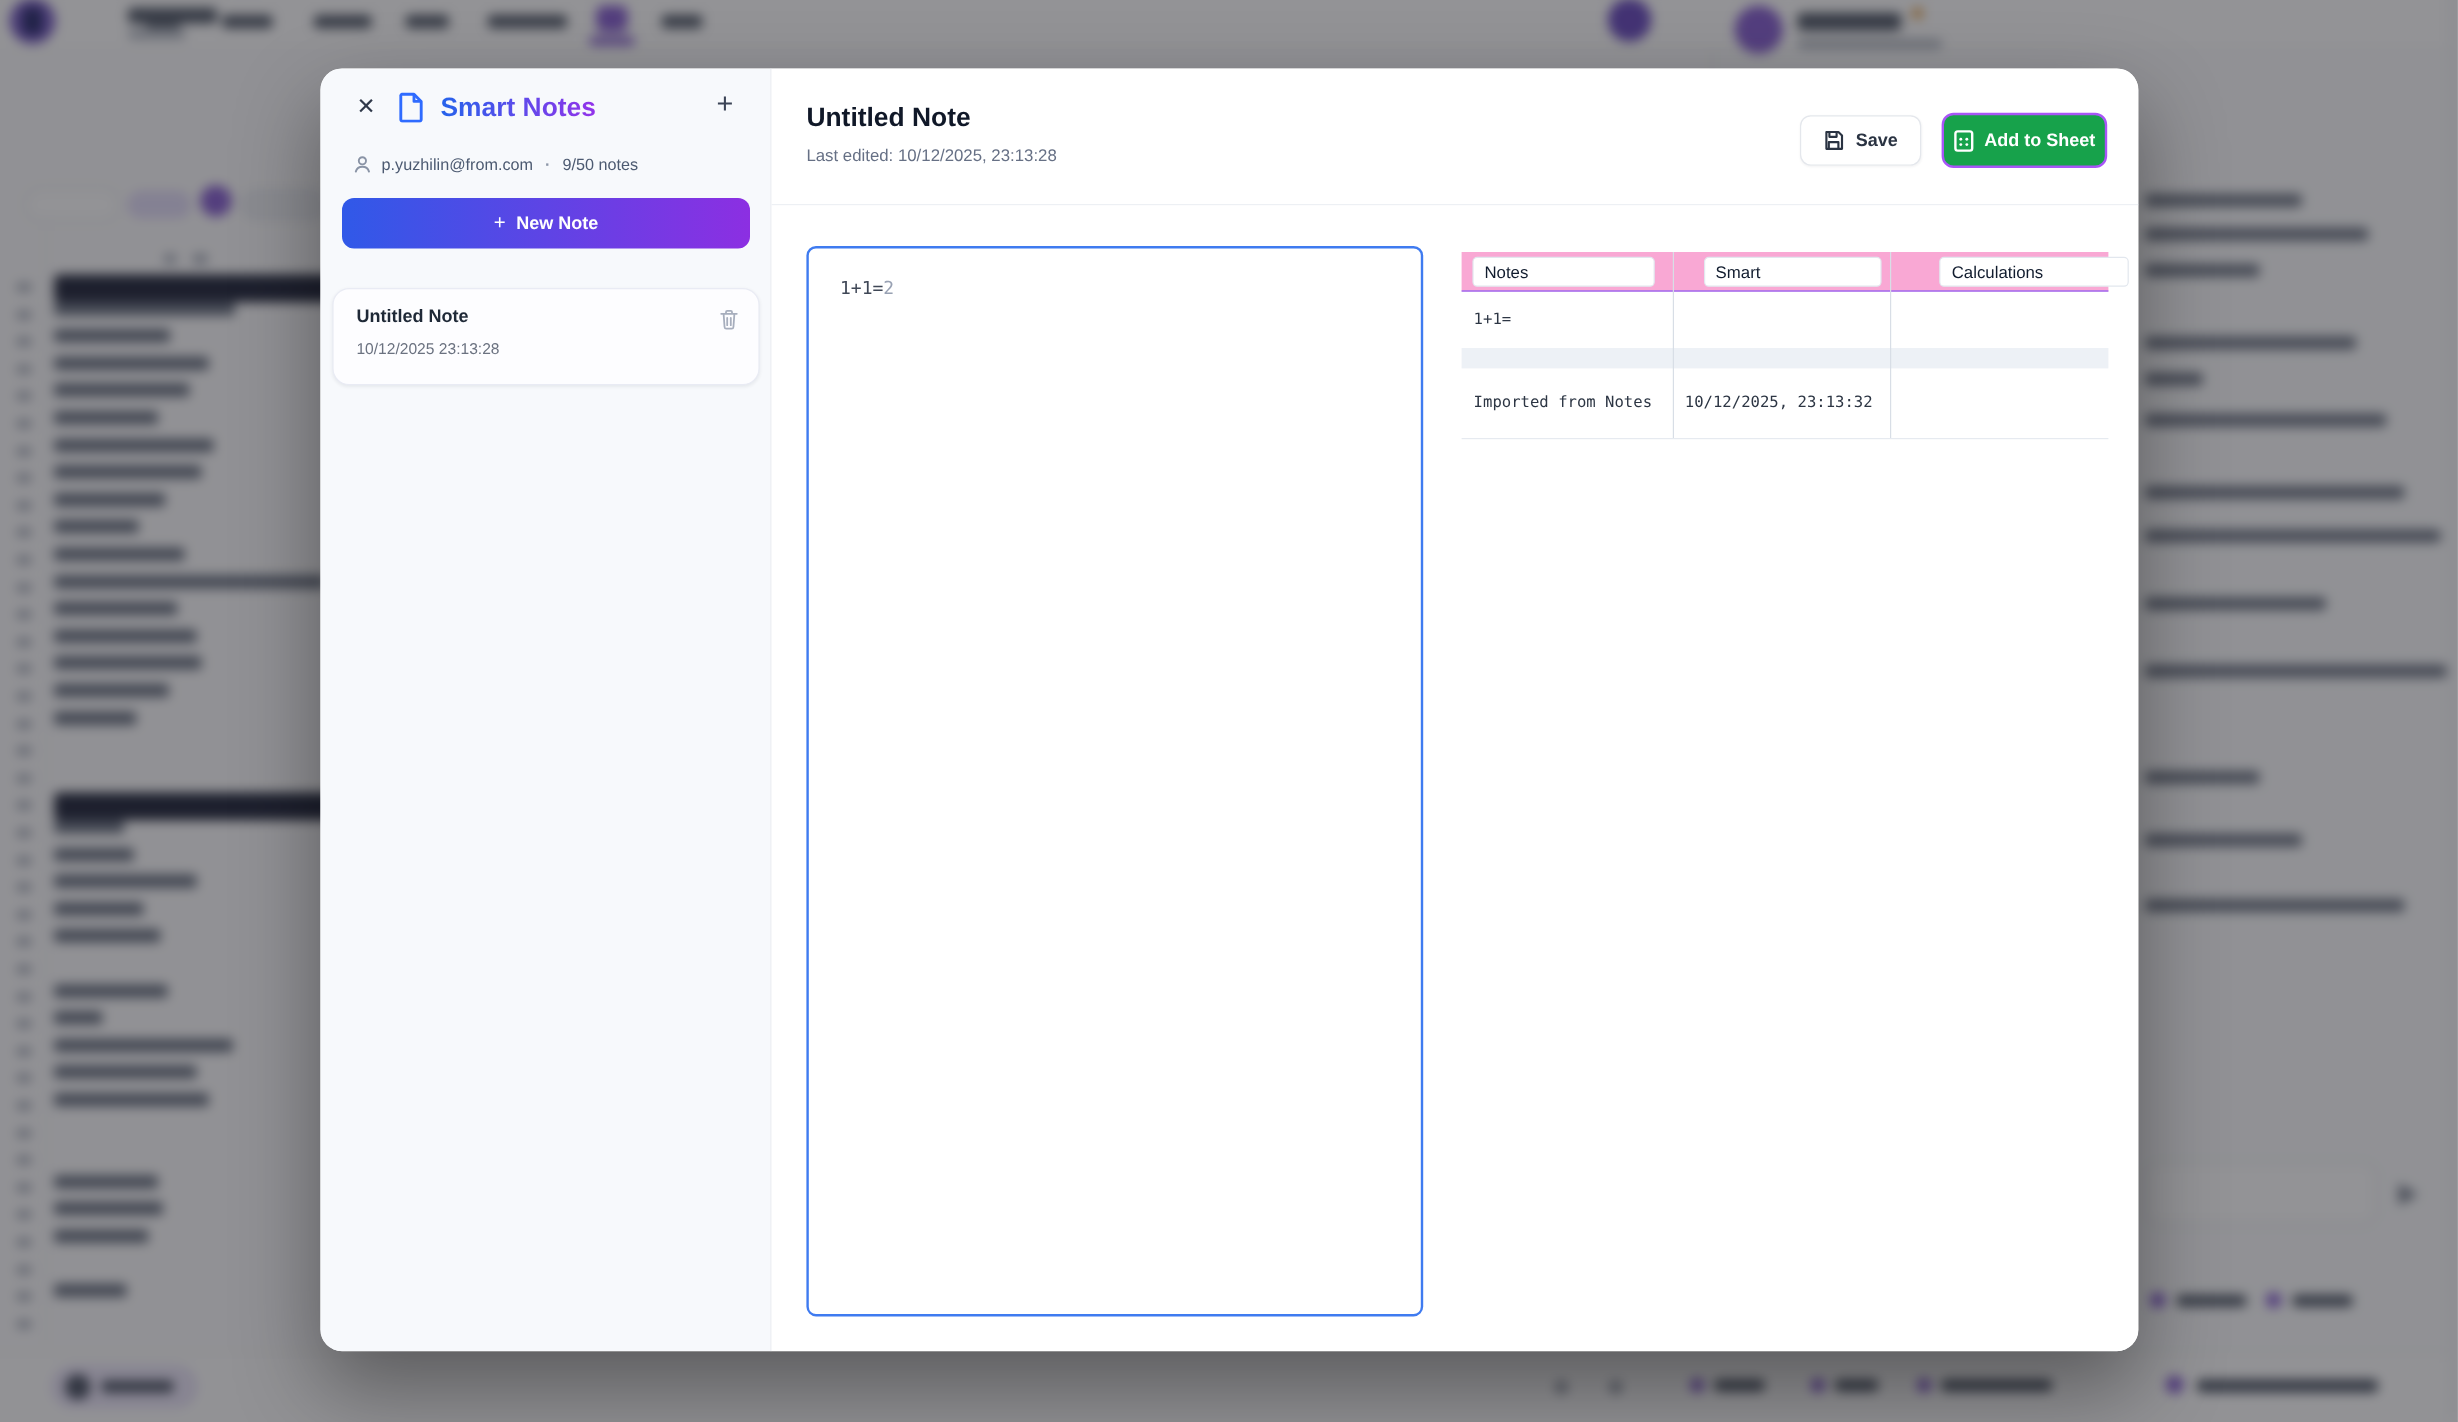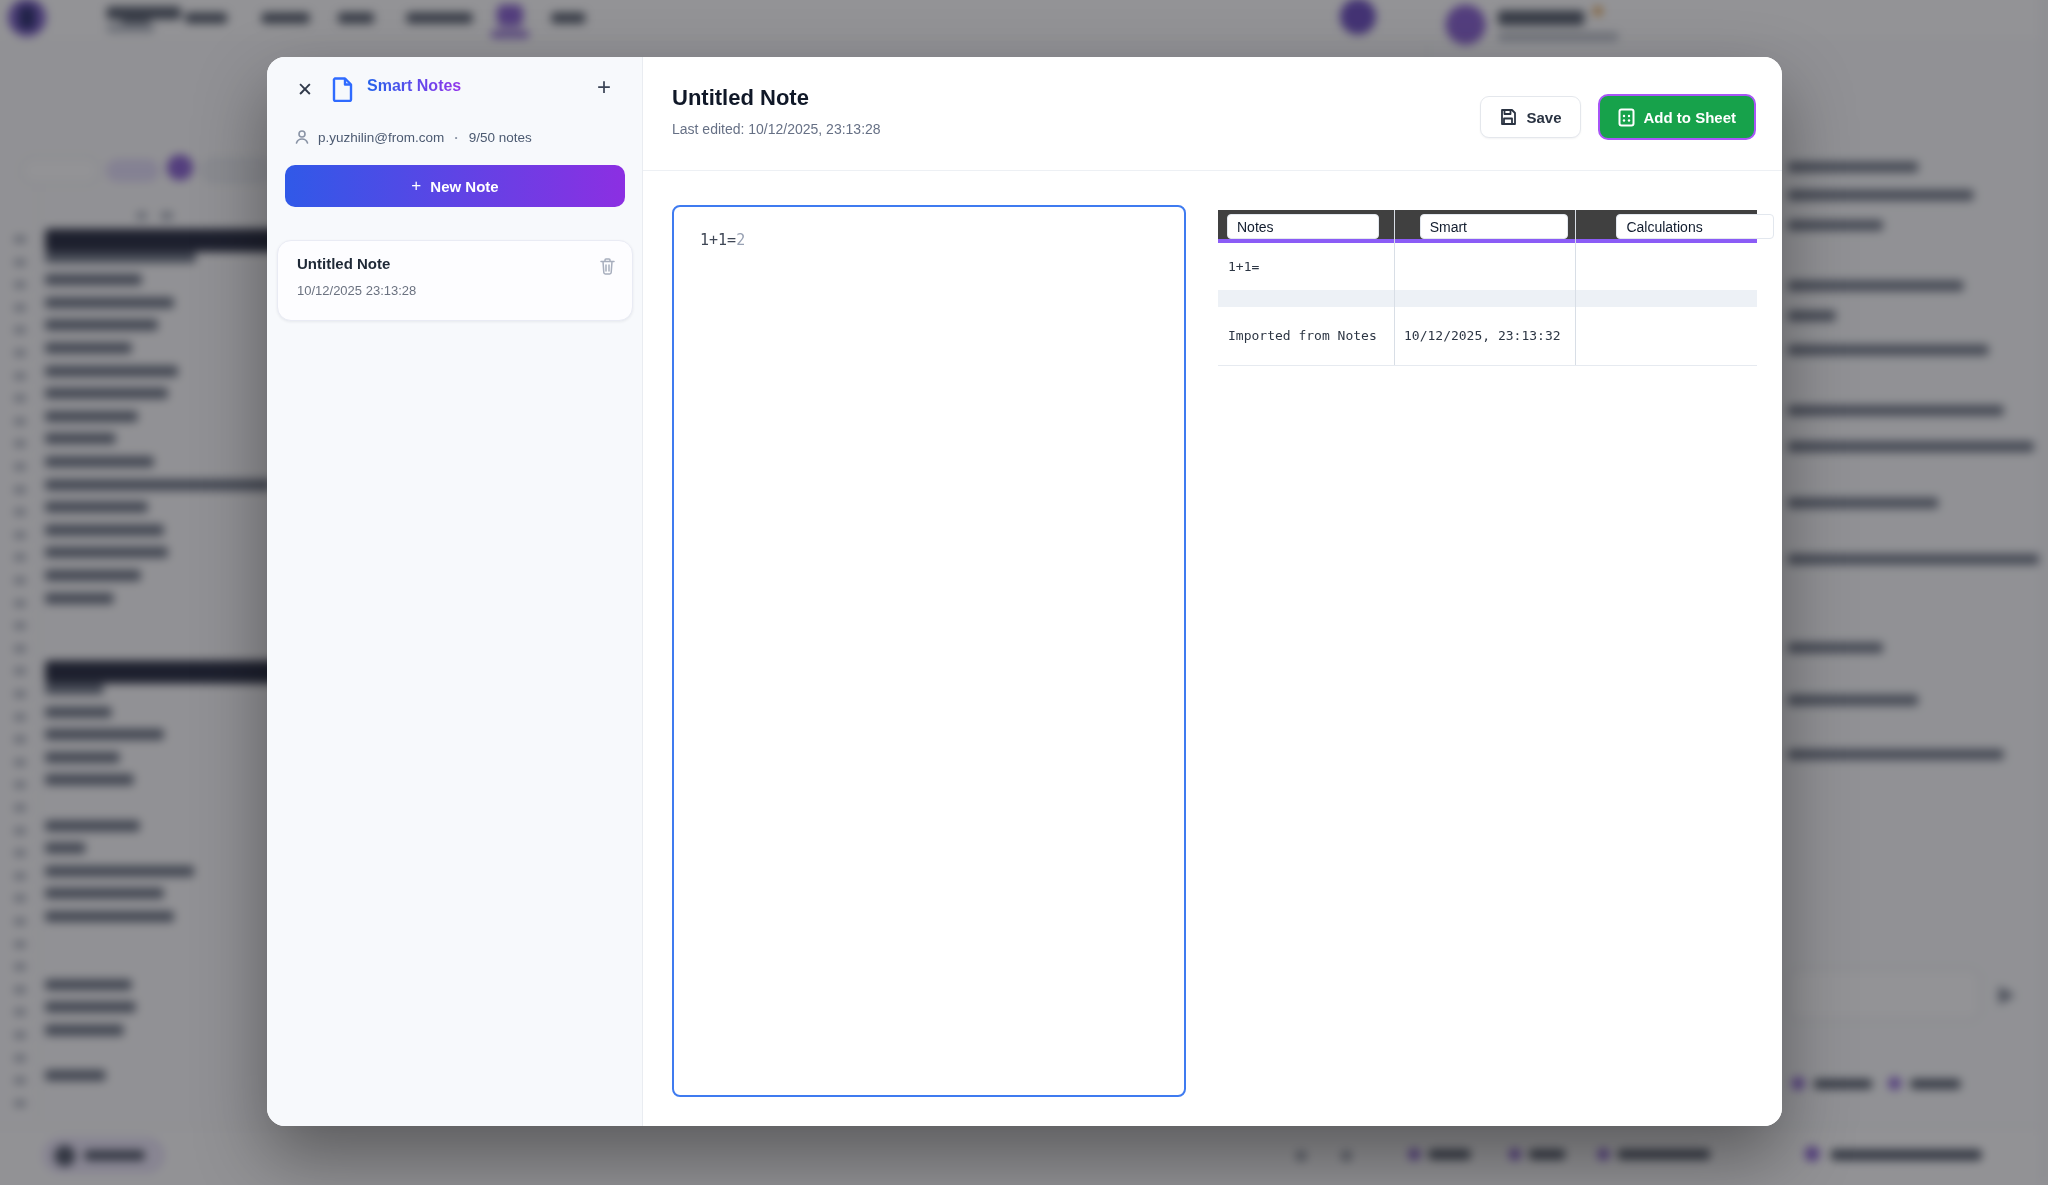--- a/index.html
+++ b/index.html
@@ -35,21 +35,21 @@
   
   .modal { position:absolute; left:267px; top:57px; width:1515px; height:1069px; background:#ffffff;
            border-radius:18px; box-shadow:0 30px 70px rgba(0,0,0,.38); overflow:hidden; }
 
   
   .side { position:absolute; left:0; top:0; width:376px; height:100%; background:#f7f9fc; border-right:1px solid #e9ecf1; }
   .side-head { position:absolute; left:0; top:0; width:100%; height:62px; }
   .close-btn { position:absolute; left:24px; top:18px; width:28px; height:28px; font-size:19px; color:#30394a;
                display:flex; align-items:center; justify-content:center; cursor:pointer; background:none; border:none; }
   .note-doc-icon { position:absolute; left:64px; top:19px; width:24px; height:26px; }
-  .side-title { position:absolute; left:100px; top:20px; font-size:16px; font-weight:700;
+  .side-title { position:absolute; left:100px; top:20px; font-size:22px; font-weight:700;
                 background:linear-gradient(90deg,#2563eb,#9333ea); -webkit-background-clip:text; background-clip:text; color:transparent; }
   .plus-btn { position:absolute; right:22px; top:14px; width:32px; height:32px; font-size:24px; font-weight:400; color:#3b4456;
               display:flex; align-items:center; justify-content:center; cursor:pointer; background:none; border:none; }
   .account { position:absolute; left:27px; top:72px; display:flex; align-items:center; gap:8px; font-size:13.5px; color:#4c5a71; }
   .account .sep { color:#8d97a8; font-weight:700; margin:0 2px; }
   .new-note { position:absolute; left:18px; top:108px; width:340px; height:42px; border:none; border-radius:10px;
               background:linear-gradient(90deg,#3059e8,#8c2fe2); color:#fff; font-size:15px; font-weight:600;
               display:flex; align-items:center; justify-content:center; gap:9px; cursor:pointer; font-family:inherit; }
   .new-note .pl { font-size:17px; font-weight:400; }
   .note-card { position:absolute; left:10px; top:183px; width:356px; height:81px; background:#fdfdff;
@@ -59,33 +59,33 @@
   .trash { position:absolute; right:16px; top:16px; width:17px; height:18px; cursor:pointer; }
 
   
   .content { position:absolute; left:376px; top:0; right:0; bottom:0; background:#fff; }
   .page-title { position:absolute; left:29px; top:28px; font-size:22px; font-weight:700; color:#101828; }
   .last-edited { position:absolute; left:29px; top:64px; font-size:14px; color:#667085; }
   .actions { position:absolute; right:26px; top:37px; display:flex; gap:17px; align-items:center; }
   .save-btn { height:42px; padding:0 18px; display:flex; align-items:center; gap:9px; background:#fff;
               border:1px solid #e4e7ec; border-radius:9px; font-size:15px; font-weight:600; color:#2a3342;
               cursor:pointer; font-family:inherit; box-shadow:0 1px 2px rgba(16,24,40,.05); }
-  .add-btn { height:46px; padding:0 18px; display:flex; align-items:center; gap:9px; background:#17a24b;
+  .add-btn { height:46px; padding:0 8px; display:flex; align-items:center; gap:9px; background:#17a24b;
              border:2px solid #a855f7; border-radius:10px; font-size:15px; font-weight:600; color:#fff;
              cursor:pointer; font-family:inherit;justify-content:flex-end; }
   .head-divider { position:absolute; left:0; top:113px; width:100%; height:1px; background:#edf0f4; }
 
   .editor { position:absolute; left:29px; top:148px; width:514px; height:892px; background:#fff;
             border:2px solid #3f7bf0; border-radius:8px; padding:24px 26px; cursor:text;
             font-family:"DejaVu Sans Mono", monospace; font-size:15px; }
   .editor .typed { color:#3f4756; }
   .editor .ghost { color:#98a1b3; }
 
   .preview-table { position:absolute; left:575px; top:153px; width:539px; }
-  .pt-head { display:flex; background:#404040; height:33px; border-bottom:4px solid #8b5cf6;gap:48px; }
+  .pt-head { display:flex; background:#f9a8d4; height:33px; border-bottom:1px solid #8b5cf6;gap:48px; }
   .pt-hcell { position:relative; height:33px; }
   .pt-hbox { position:absolute; left:9px; top:4px; height:25px; background:#fff; border:1px solid #e2e7ee;
              border-radius:4px; display:flex; align-items:center; padding:0 9px; font-size:14px; color:#111c2e; }
   .pt-row { display:flex; }
   .pt-cell { font-family:"DejaVu Sans Mono", monospace; font-size:13px; color:#2d3644; line-height:19px; padding:0 0 0 10px; }
   .r1 .pt-cell { padding-top:14px; height:47px; }
   .spacer-row { height:17px; background:#edf1f6; }
   .r2 .pt-cell { padding-top:19px; height:58px; }
   .r2 { border-bottom:1px solid #e6eaf0; }
   .col-a { width:176px; } .col-b { width:181px; } .col-c { width:182px; }

